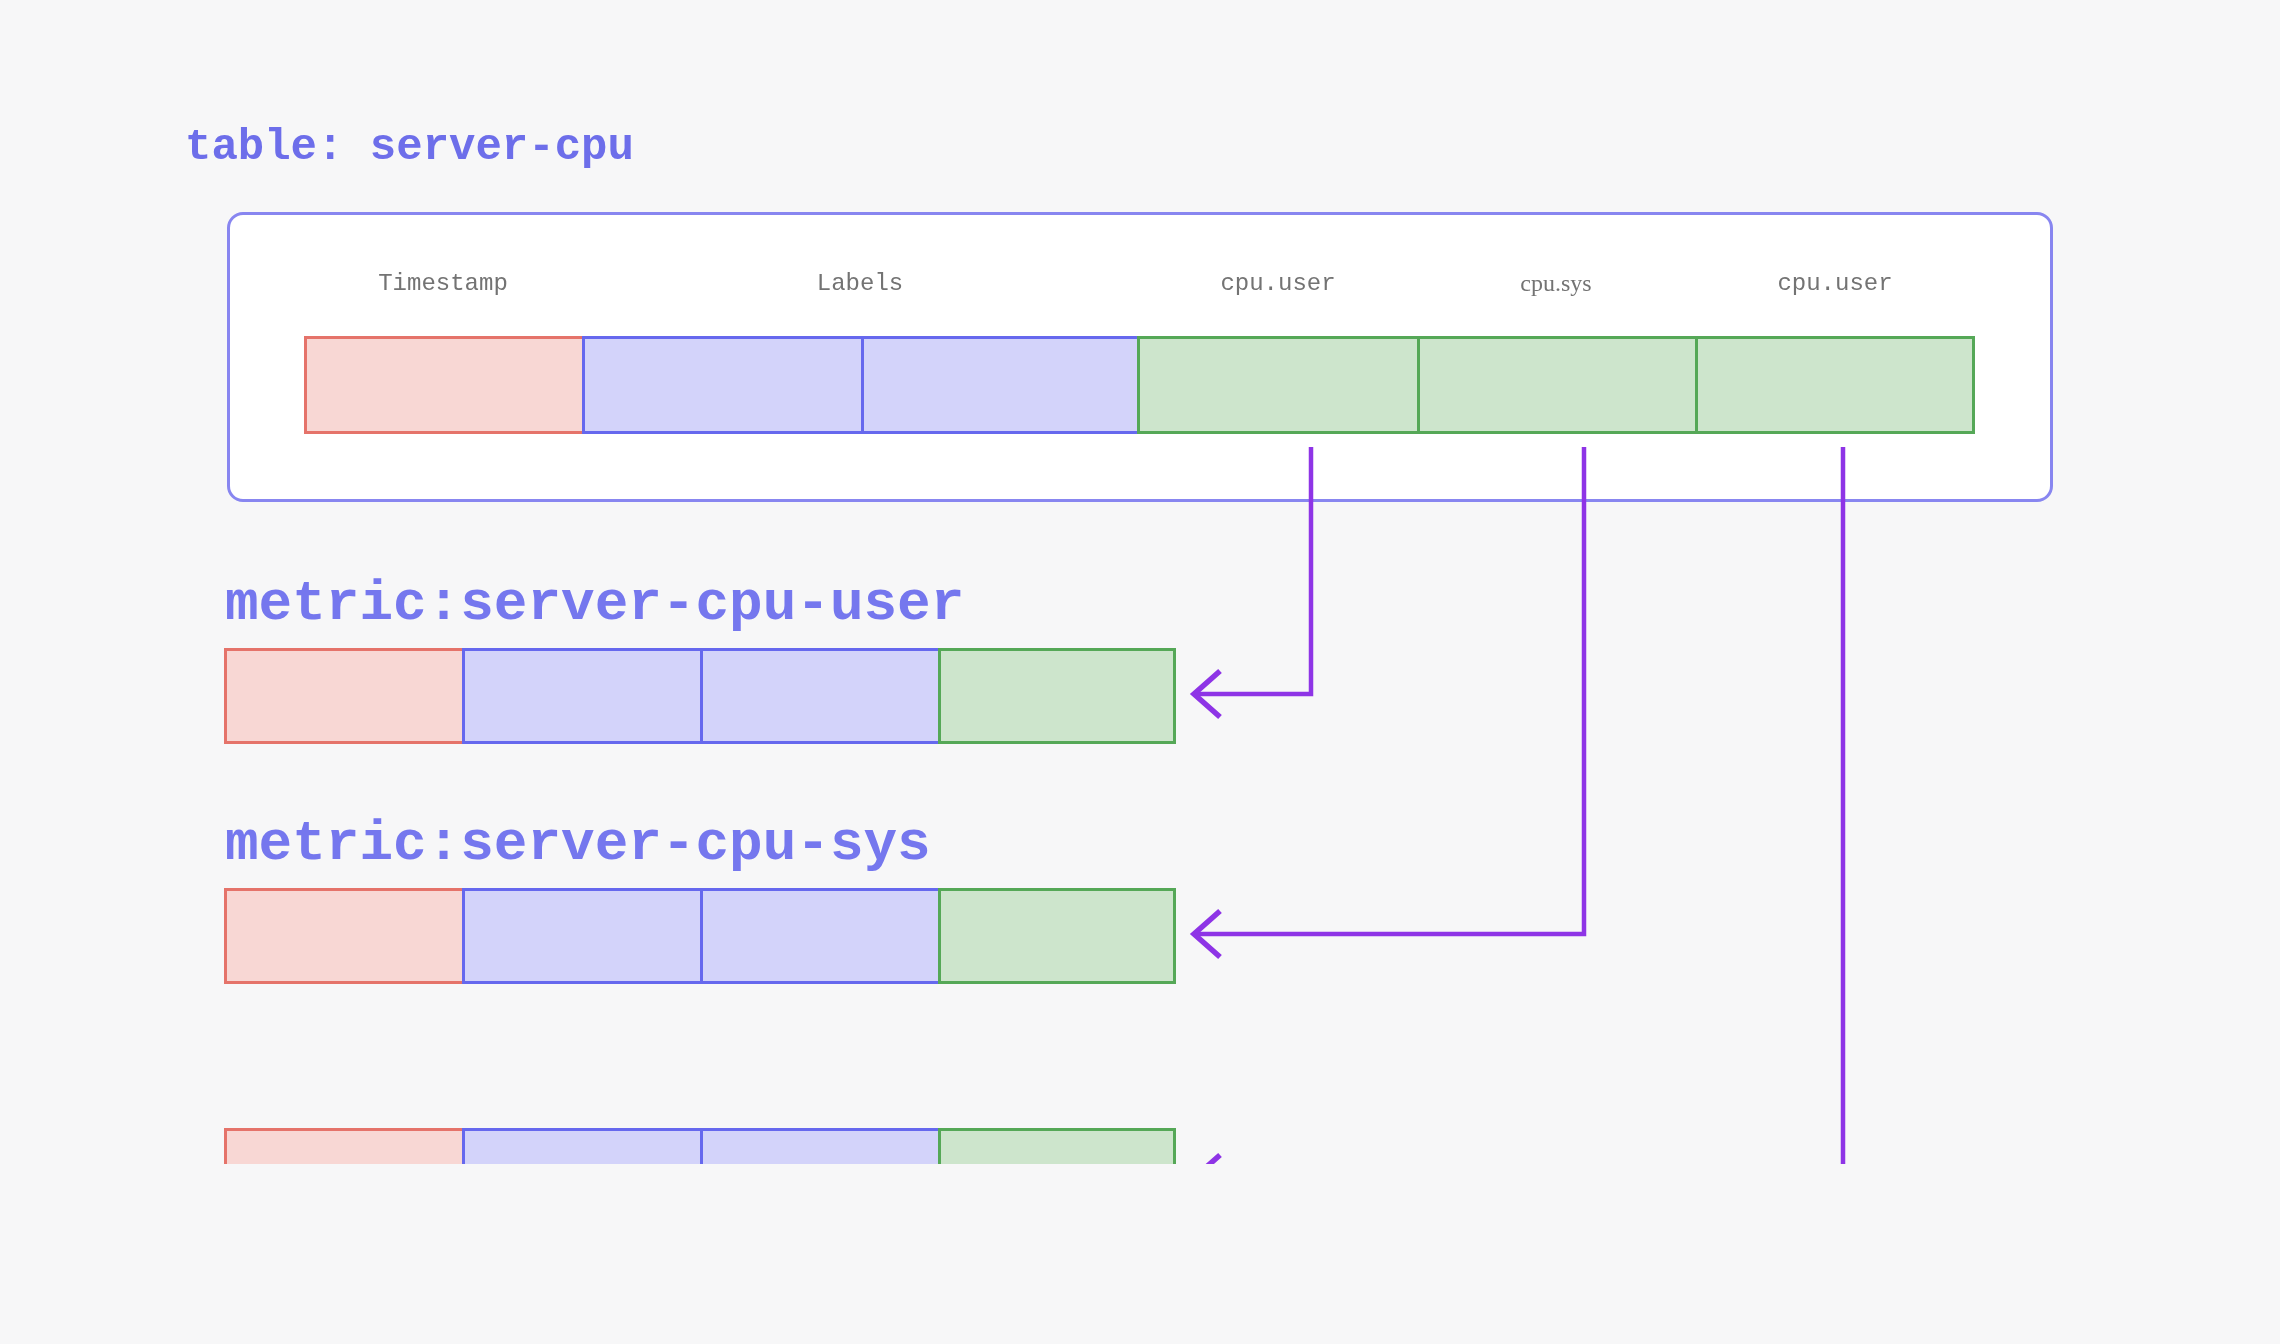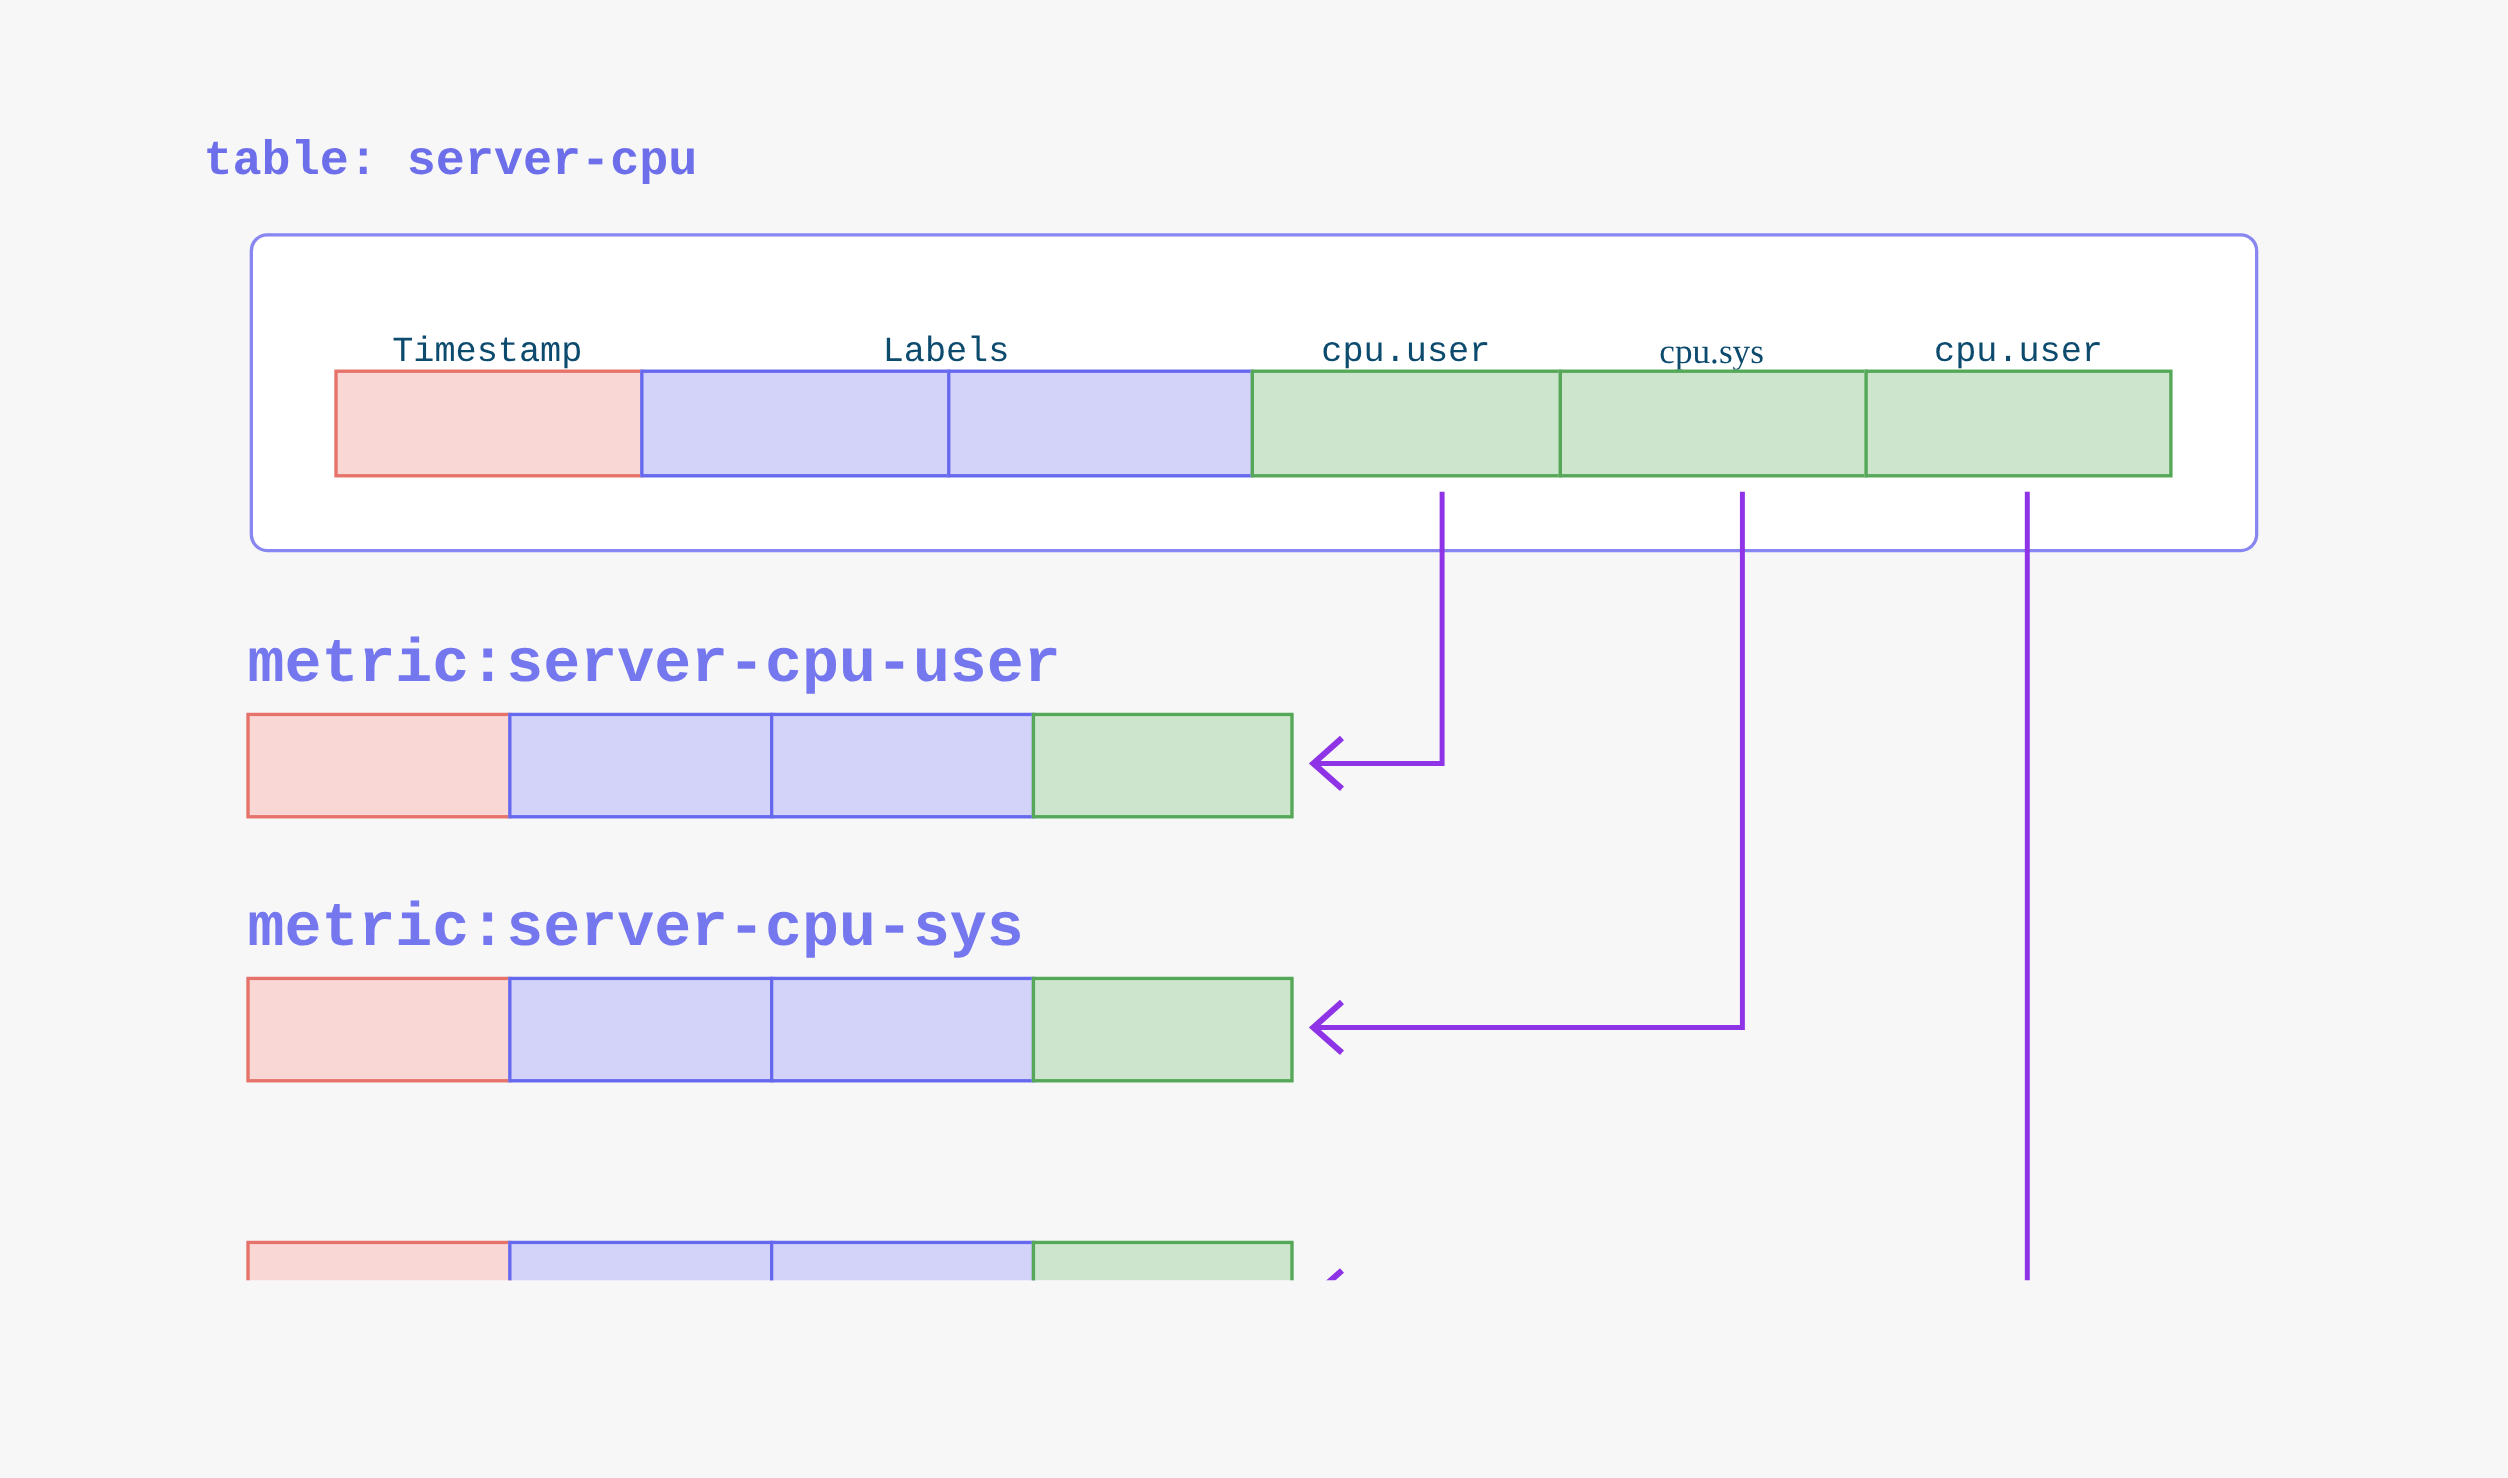--- a/index.html
+++ b/index.html
@@ -10,21 +10,21 @@
   .abs{position:absolute;box-sizing:border-box;}
   .diagram-title{
     left:185px;top:122px;font-size:44px;font-weight:bold;color:#6d6eea;
     letter-spacing:0;white-space:pre;
   }
   .table-box{
     left:227px;top:212px;width:1826px;height:290px;
     background:#ffffff;border:3px solid #8886f0;border-radius:16px;
   }
   .col-header{
-    top:270px;font-size:32px;color:#0c4a6e;transform:translateX(-50%);white-space:pre;margin-top:31px;
+    top:270px;font-size:24px;color:#737373;transform:translateX(-50%);white-space:pre;
   }
   .cell{border:3px solid;}
   .cell.pink {background:#f8d7d4;border-color:#e5736a;}
   .cell.blue {background:#d3d3fa;border-color:#6668ee;}
   .cell.green{background:#cde5cc;border-color:#55a857;}
   .trow{top:336px;height:98px;}
   .metric-label{
     left:225px;font-size:56px;font-weight:bold;color:#7577ee;white-space:pre;
   }
   .mrow{height:96px;}

